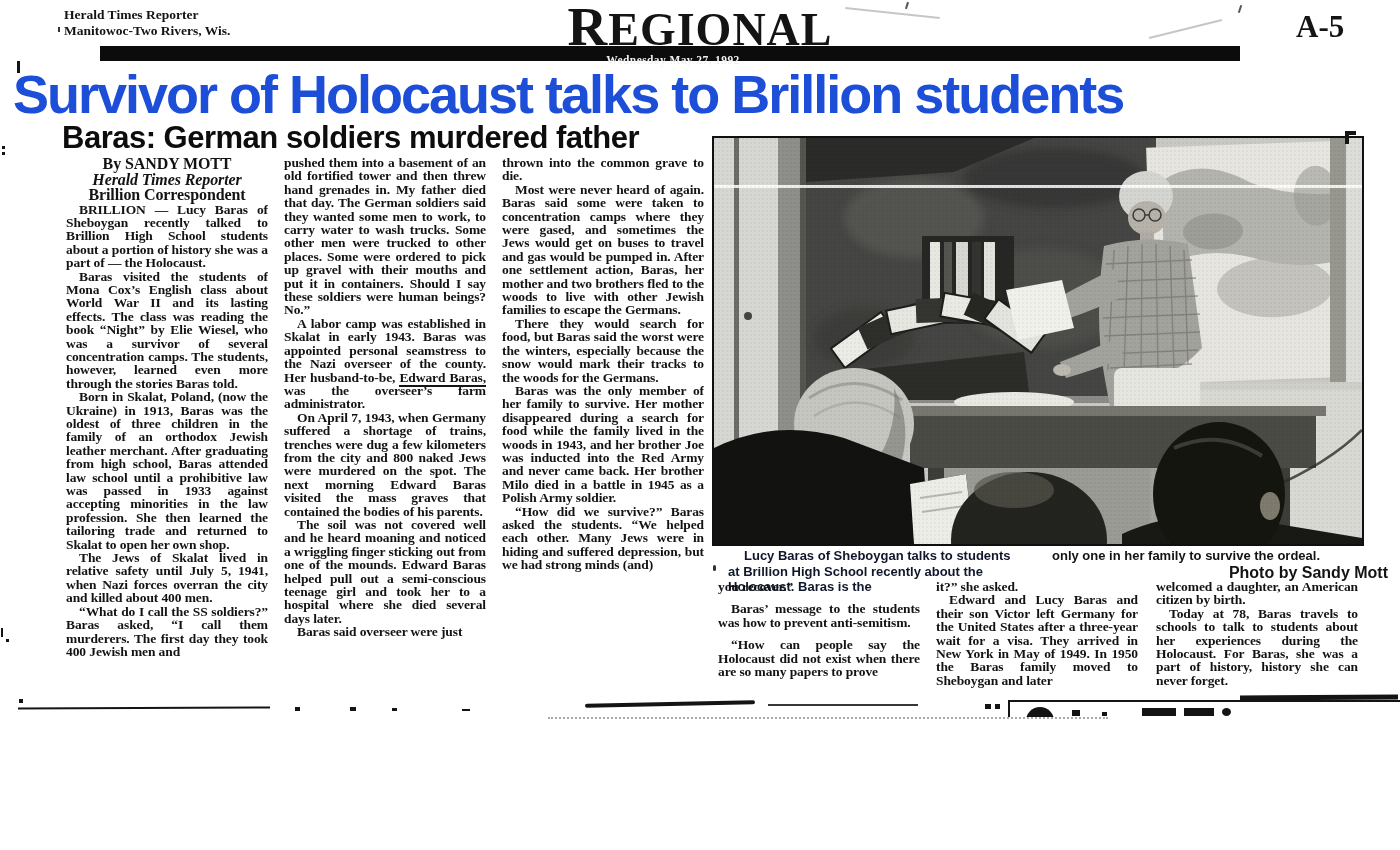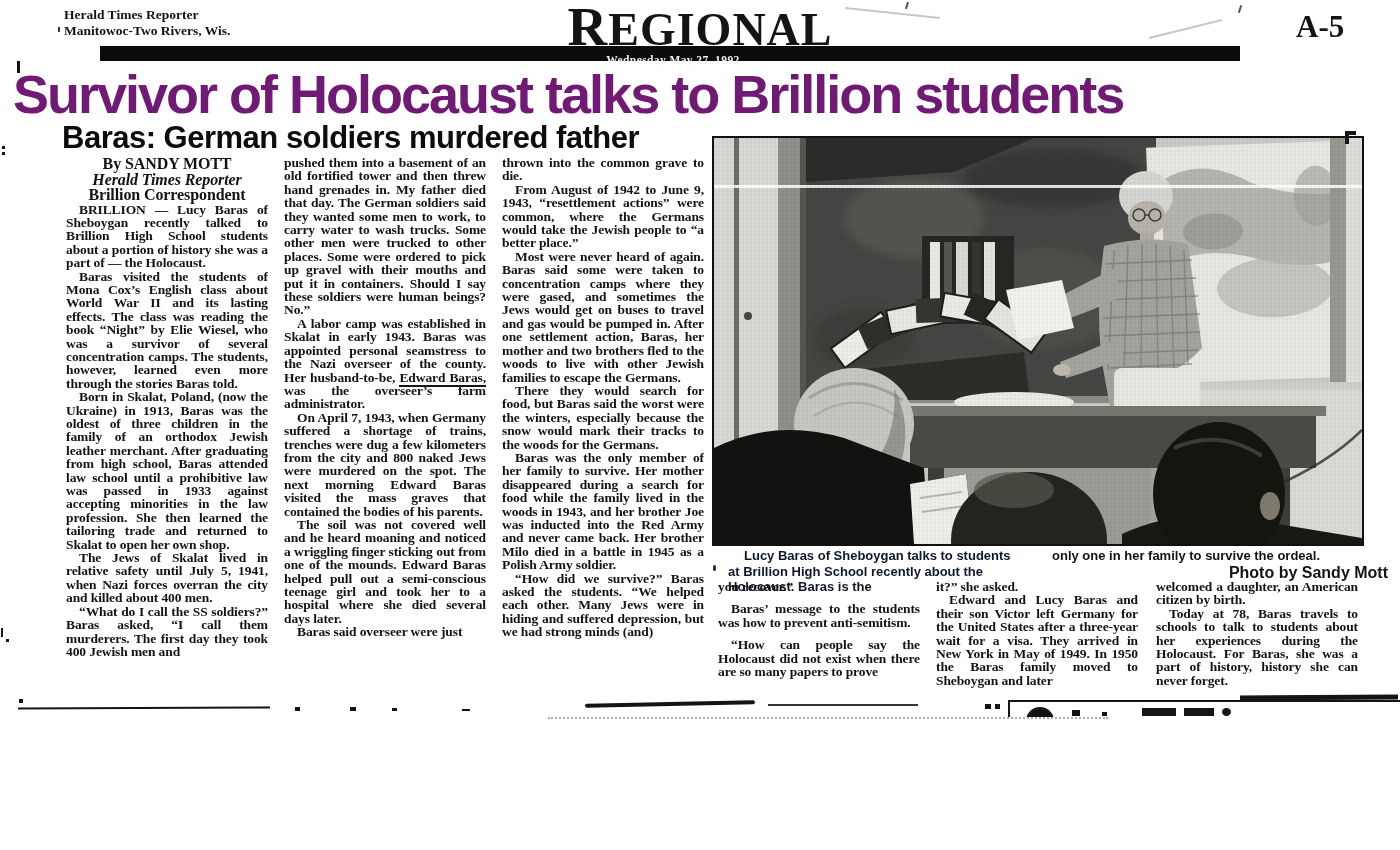--- a/index.html
+++ b/index.html
@@ -11,21 +11,21 @@
   .section-title { position:absolute; left:0; right:0; top:3px; text-align:center;
                    font:700 46px/48px "Liberation Serif", serif; letter-spacing:1px; }
   .section-title::first-letter { font-size:55px; }
   .page-number  { position:absolute; left:1296px; top:11px; font:600 31px/32px "Liberation Serif", serif; }
   .date-bar  { position:absolute; left:100px; top:46px; width:1140px; height:15px; background:#0c0c0c; }
   .date-text { position:absolute; left:533px; top:47px; width:280px; text-align:center; color:#f2f2f2;
                font:700 11.5px/13px "Liberation Serif", serif; letter-spacing:0.4px;margin-top:7px; }
 
   
   .headline    { position:absolute; left:13px; top:66px; width:1380px; white-space:nowrap;
-                 font:700 54px/56px "Liberation Sans", sans-serif; letter-spacing:-2px; color:#701a75; }
+                 font:700 54px/56px "Liberation Sans", sans-serif; letter-spacing:-2px; color:#1d4ed8; }
   .subheadline { position:absolute; left:62px; top:121px; white-space:nowrap;
                  font:700 31px/33px "Liberation Sans", sans-serif; letter-spacing:-0.5px; color:#0d0d0d; }
 
   
   .col { position:absolute; width:202px; font:700 13.5px/13.4px "Liberation Serif", serif;
          text-align:justify; letter-spacing:-0.1px; overflow:hidden; color:#131313; }
   .col p { margin:0; }
   .indent { text-indent:13px; }
   #col1 { left:66px;  top:156px; height:550px; }
   #col2 { left:284px; top:156px; height:550px; }
@@ -86,21 +86,20 @@
   <div class="col" id="col2">
     <p>pushed them into a basement of an old fortified tower and then threw hand grenades in. My father died that day. The German soldiers said they wanted some men to work, to carry water to wash trucks. Some other men were trucked to other places. Some were ordered to pick up gravel with their mouths and put it in containers. Should I say these soldiers were human beings? No.”</p>
     <p class="indent"><span>A labor camp was established in Skalat in early 1943. Baras was appointed personal seamstress to the Nazi overseer of the county. Her husband-to-be, </span><span class="uline">Edward Baras,</span><span> was the overseer’s farm administrator.</span></p>
     <p class="indent">On April 7, 1943, when Germany suffered a shortage of trains, trenches were dug a few kilometers from the city and 800 naked Jews were murdered on the spot. The next morning Edward Baras visited the mass graves that contained the bodies of his parents.</p>
     <p class="indent">The soil was not covered well and he heard moaning and noticed a wriggling finger sticking out from one of the mounds. Edward Baras helped pull out a semi-conscious teenage girl and took her to a hospital where she died several days later.</p>
     <p class="indent">Baras said overseer were just</p>
   </div>
 
   <div class="col" id="col3">
     <p>thrown into the common grave to die.</p>
-    <p class="indent">From August of 1942 to June 9, 1943, “resettlement actions” were common, where the Germans would take the Jewish people to “a better place.”</p>
     <p class="indent">Most were never heard of again. Baras said some were taken to concentration camps where they were gased, and sometimes the Jews would get on buses to travel and gas would be pumped in. After one settlement action, Baras, her mother and two brothers fled to the woods to live with other Jewish families to escape the Germans.</p>
     <p class="indent">There they would search for food, but Baras said the worst were the winters, especially because the snow would mark their tracks to the woods for the Germans.</p>
     <p class="indent">Baras was the only member of her family to survive. Her mother disappeared during a search for food while the family lived in the woods in 1943, and her brother Joe was inducted into the Red Army and never came back. Her brother Milo died in a battle in 1945 as a Polish Army soldier.</p>
     <p class="indent">“How did we survive?” Baras asked the students. “We helped each other. Many Jews were in hiding and suffered depression, but we had strong minds (and)</p>
   </div>
 
   <div class="photo-frame">
     <svg width="648" height="406" viewBox="0 0 648 406" xmlns="http://www.w3.org/2000/svg">
       <defs>
         <filter id="soft" x="-30%" y="-30%" width="160%" height="160%">

